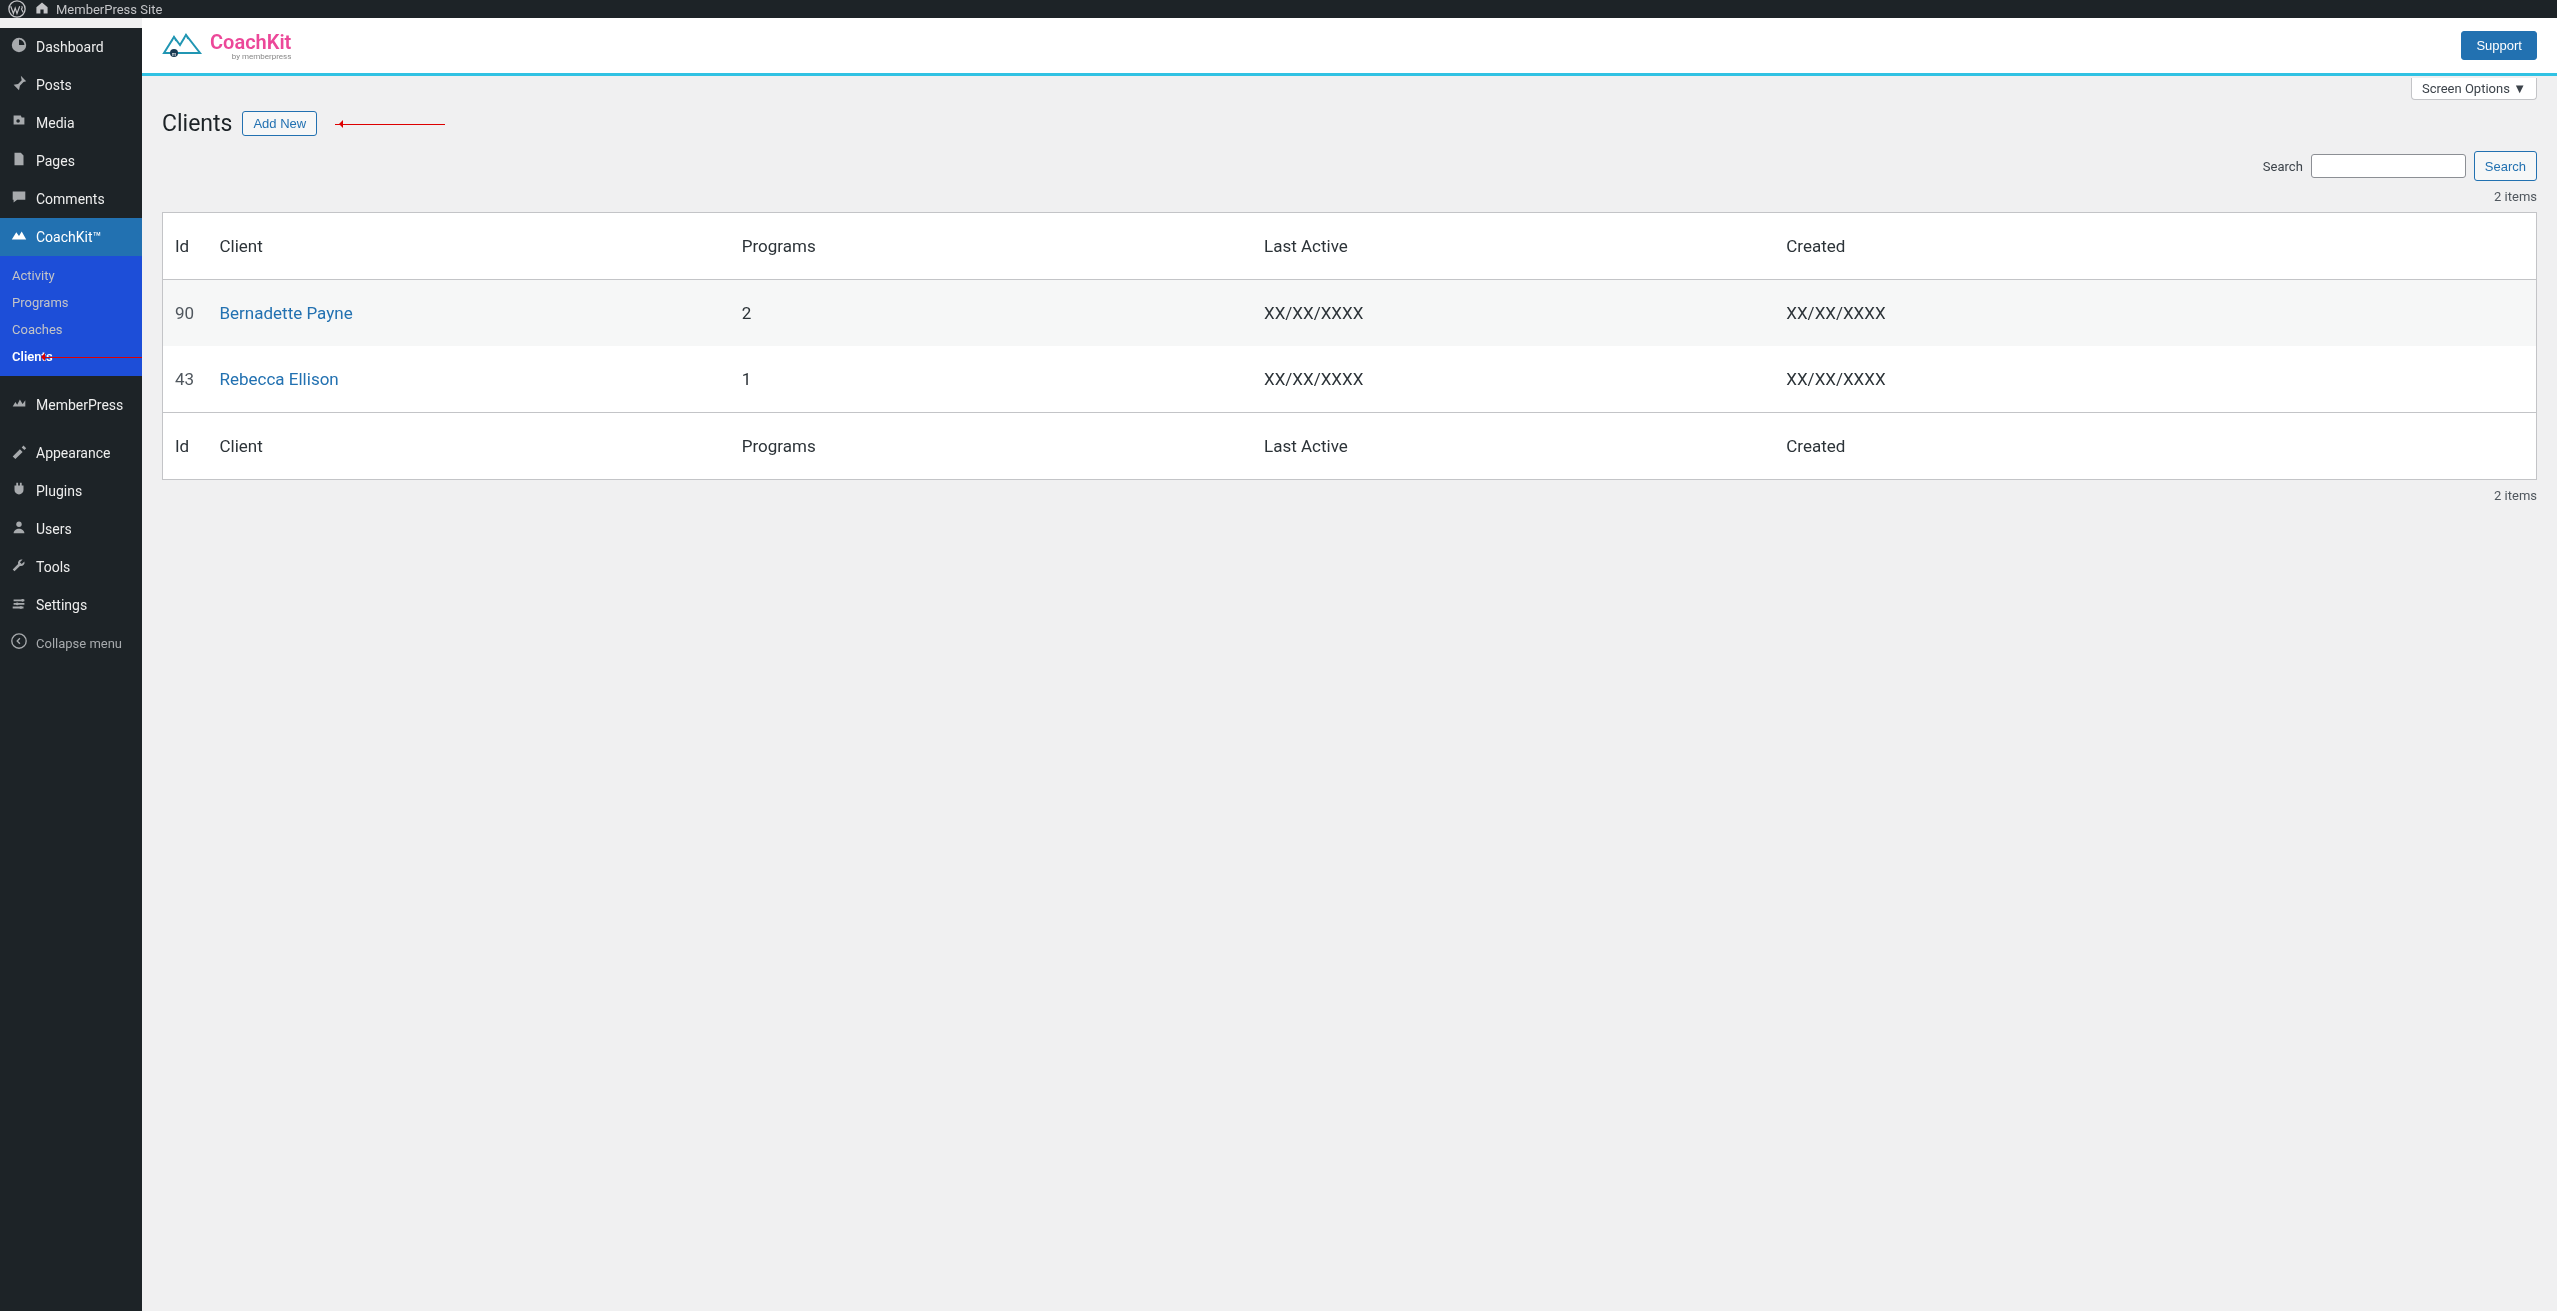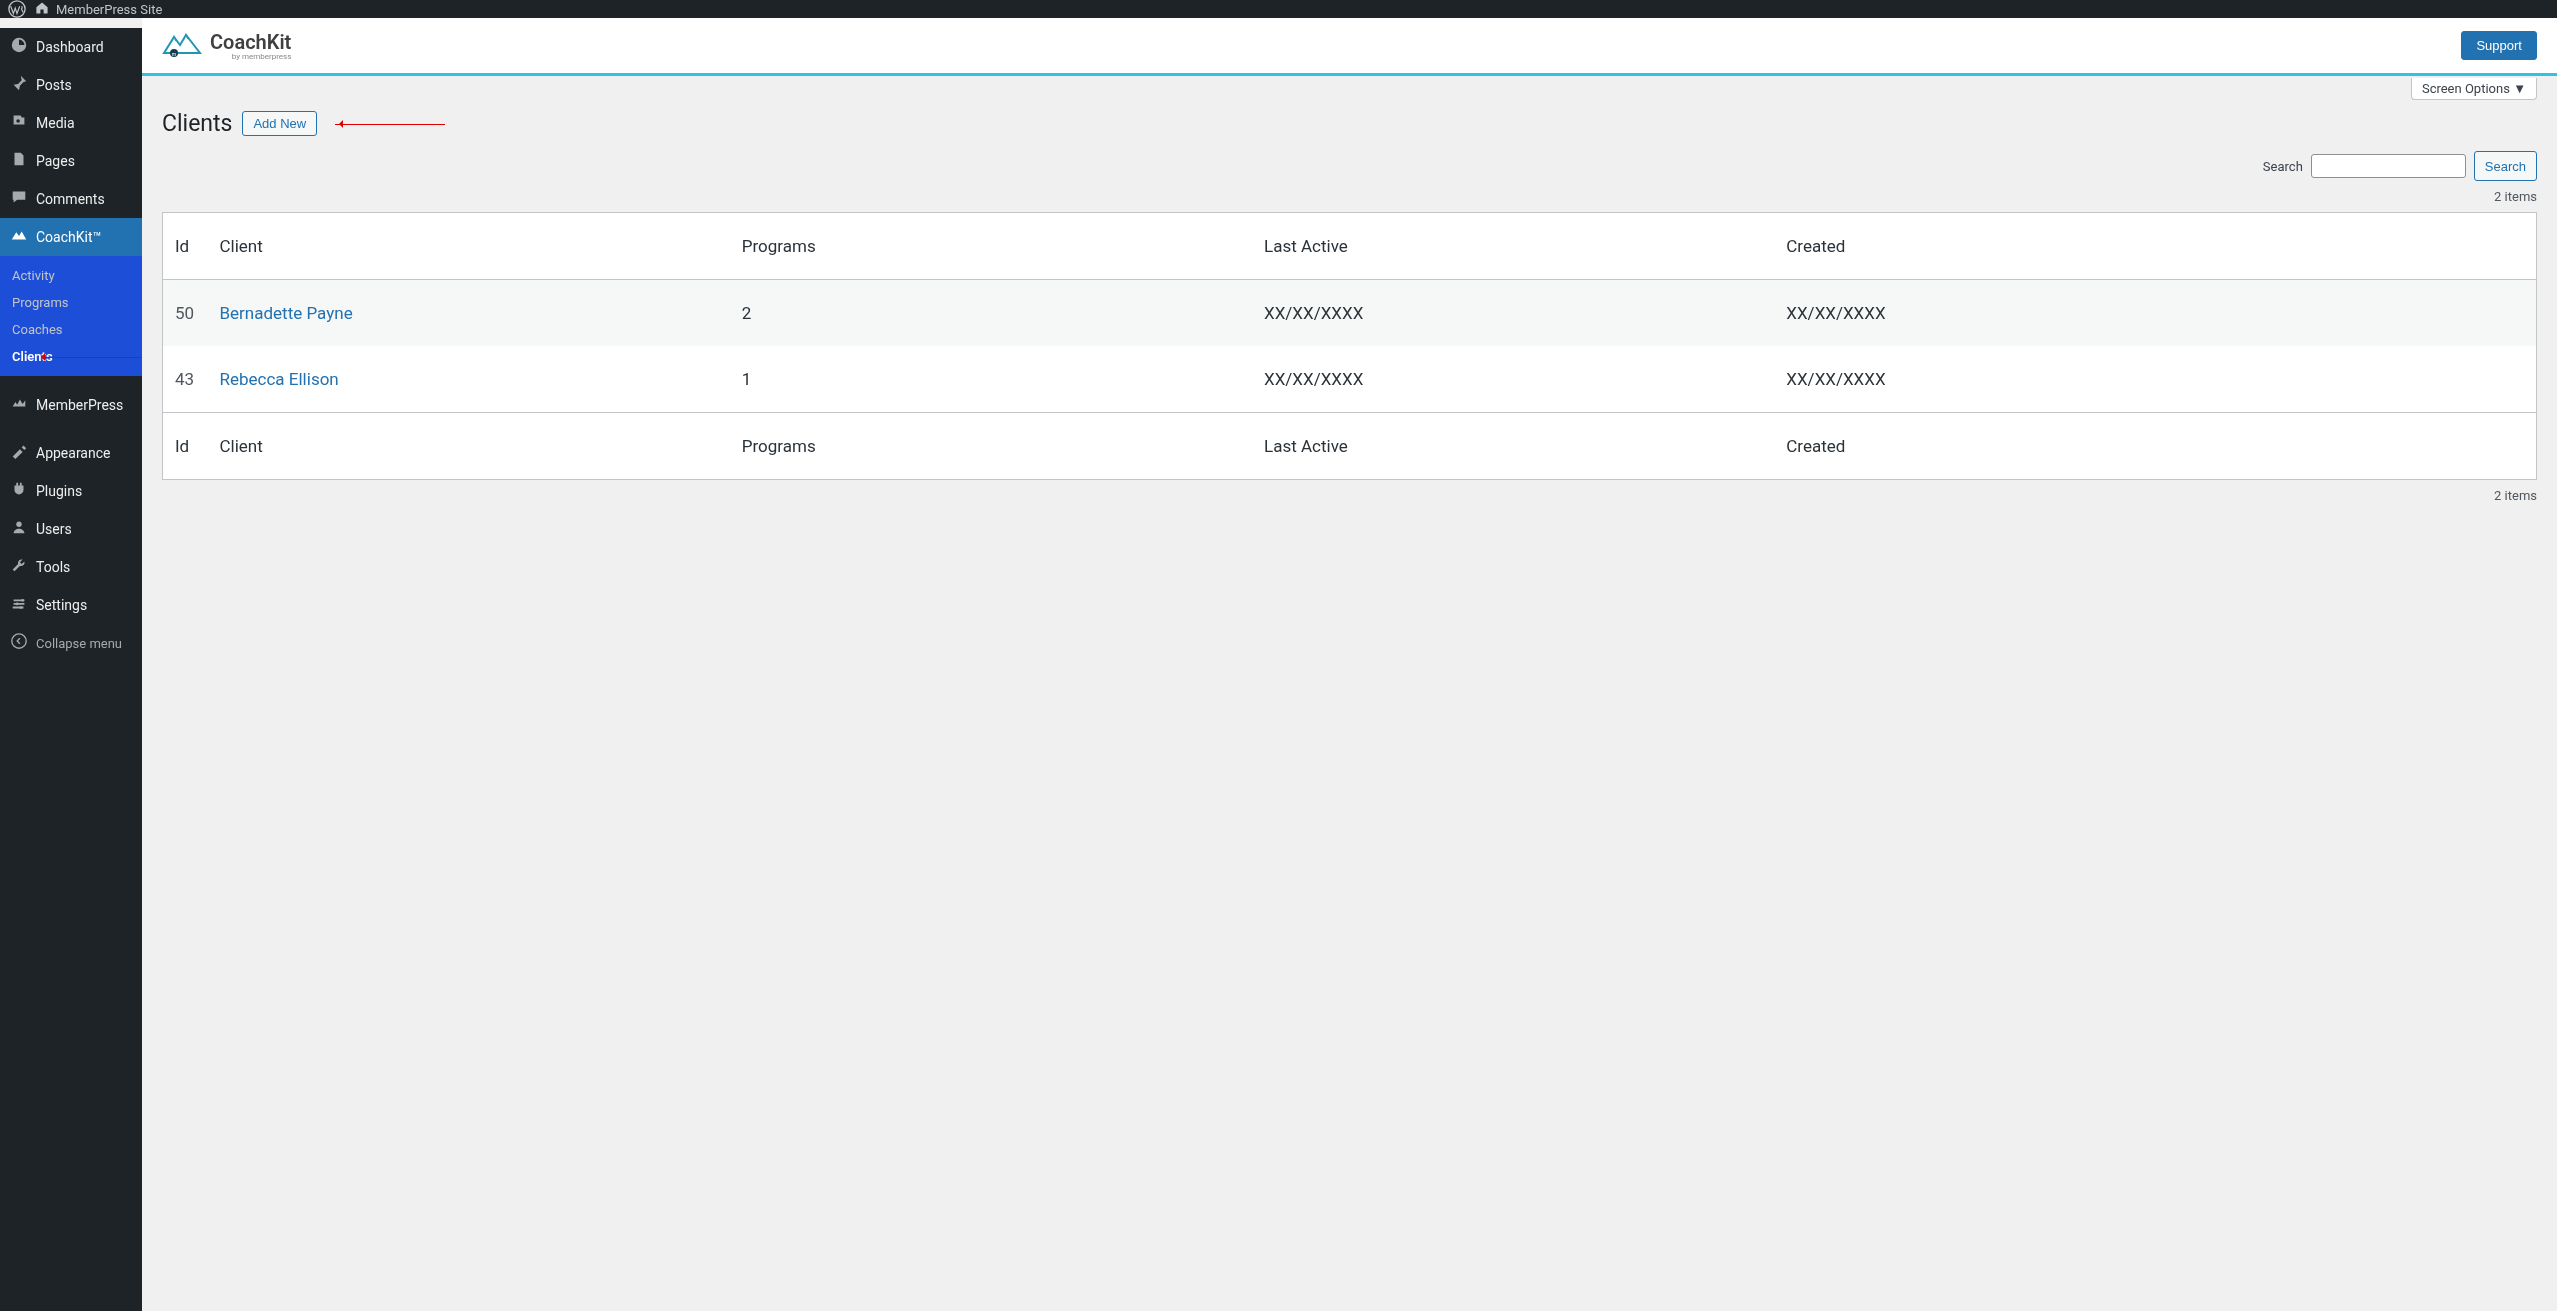--- a/index.html
+++ b/index.html
@@ -19,21 +19,21 @@
 .submenu-item { padding: 6px 12px; cursor: pointer; color: #c3c4c7; font-size: 13px; }
 .submenu-item.current { color: #fff; font-weight: 600; }
 .menu-icon { width: 18px; text-align: center; font-size: 15px; color: #a7aaad; }
 .menu-item.current .menu-icon { color: #fff; }
 .collapse-item { display: flex; align-items: center; gap: 8px; padding: 8px 10px; cursor: pointer; color: #a7aaad; font-size: 13px; }
 
 
 .main { margin-left: 142px; padding: 0; }
 .wpheader { background: #fff; padding: 12px 20px; display: flex; align-items: center; justify-content: space-between; border-bottom: 3px solid #30c2e3; }
 .logo-area { display: flex; align-items: center; gap: 6px; }
-.logo-text { font-size: 20px; font-weight: 600; color: #404040; }
+.logo-text { font-size: 20px; font-weight: 600; color: #ec4899; }
 .logo-sub { font-size: 8px; color: #888; text-align: right; margin-top: -2px; }
 .support-btn { background: #2271b1; color: #fff; border: 1px solid #2271b1; padding: 6px 14px; border-radius: 3px; cursor: pointer; font-size: 13px; }
 
 .screen-meta { text-align: right; padding: 2px 20px 0 0; }
 .screen-options { display: inline-block; background: #fff; border: 1px solid #c3c4c7; border-top: none; padding: 3px 10px; font-size: 13px; cursor: pointer; border-radius: 0 0 4px 4px; }
 
 .wrap { padding: 10px 20px 20px 20px; }
 .heading-row { display: flex; align-items: center; gap: 10px; margin-bottom: 14px; }
 h1 { font-size: 23px; font-weight: 400; color: #1d2327; }
 .add-new { border: 1px solid #2271b1; background: #f6f7f7; color: #2271b1; padding: 4px 10px; font-size: 13px; border-radius: 3px; cursor: pointer; }
@@ -261,21 +261,21 @@
         <tr>
           <th class="col-id">Id</th>
           <th style="width:22%">Client</th>
           <th style="width:22%">Programs</th>
           <th style="width:22%">Last Active</th>
           <th>Created</th>
         </tr>
       </thead>
       <tbody>
         <tr>
-          <td class="col-id">50</td>
+          <td class="col-id">90</td>
           <td><a href="#">Bernadette Payne</a></td>
           <td>2</td>
           <td>XX/XX/XXXX</td>
           <td>XX/XX/XXXX</td>
         </tr>
         <tr>
           <td class="col-id">43</td>
           <td><a href="#">Rebecca Ellison</a></td>
           <td>1</td>
           <td>XX/XX/XXXX</td>

